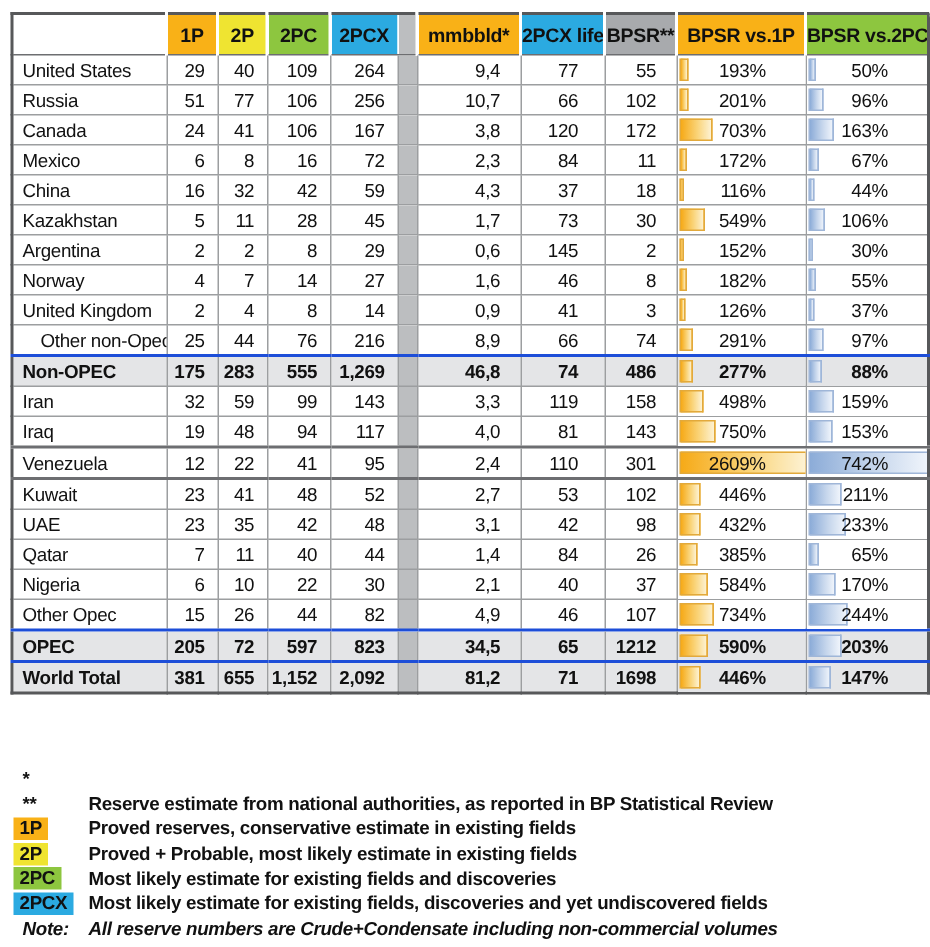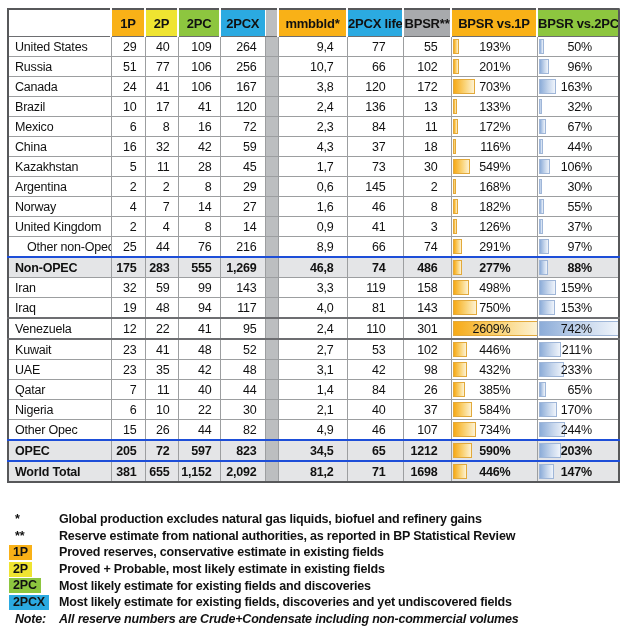--- a/index.html
+++ b/index.html
@@ -142,39 +142,20 @@
       <td class="pct-cell">
         <div class="bar orange" style="width: 26.9452%;"></div>
         <span class="pct">703%</span>
       </td>
       <td class="pct-cell">
         <div class="bar blue" style="width: 21.9677%;"></div>
         <span class="pct">163%</span>
       </td>
     </tr>
         <tr>
-      <td class="country">Brazil</td>
-      <td class="num">10</td>
-      <td class="num">17</td>
-      <td class="num">41</td>
-      <td class="num">120</td>
-      <td class="gapcell"></td>
-      <td class="num col-mmbbld">2,4</td>
-      <td class="num col-life">136</td>
-      <td class="num col-bpsr">13</td>
-      <td class="pct-cell">
-        <div class="bar orange" style="width: 5.09774%;"></div>
-        <span class="pct">133%</span>
-      </td>
-      <td class="pct-cell">
-        <div class="bar blue" style="width: 4.31267%;"></div>
-        <span class="pct">32%</span>
-      </td>
-    </tr>
-        <tr>
       <td class="country">Mexico</td>
       <td class="num">6</td>
       <td class="num">8</td>
       <td class="num">16</td>
       <td class="num">72</td>
       <td class="gapcell"></td>
       <td class="num col-mmbbld">2,3</td>
       <td class="num col-life">84</td>
       <td class="num col-bpsr">11</td>
       <td class="pct-cell">
@@ -229,21 +210,21 @@
       <td class="num">2</td>
       <td class="num">2</td>
       <td class="num">8</td>
       <td class="num">29</td>
       <td class="gapcell"></td>
       <td class="num col-mmbbld">0,6</td>
       <td class="num col-life">145</td>
       <td class="num col-bpsr">2</td>
       <td class="pct-cell">
         <div class="bar orange" style="width: 4.67612%;"></div>
-        <span class="pct">168%</span>
+        <span class="pct">152%</span>
       </td>
       <td class="pct-cell">
         <div class="bar blue" style="width: 4.04313%;"></div>
         <span class="pct">30%</span>
       </td>
     </tr>
         <tr>
       <td class="country">Norway</td>
       <td class="num">4</td>
       <td class="num">7</td>
@@ -508,21 +489,20 @@
         <div class="bar blue" style="width: 19.8113%;"></div>
         <span class="pct">147%</span>
       </td>
     </tr>
       </tbody>
   </table>
 
   <div id="footnotes">
       <div class="fn-row">
       <span class="fn-marker"><span class="plain">*</span></span>
-      <span class="fn-text">Global production excludes natural gas liquids, biofuel and refinery gains</span>
     </div>
       <div class="fn-row">
       <span class="fn-marker"><span class="plain">**</span></span>
       <span class="fn-text">Reserve estimate from national authorities, as reported in BP Statistical Review</span>
     </div>
       <div class="fn-row">
       <span class="fn-marker"><span class="fn-badge badge-orange">1P</span></span>
       <span class="fn-text">Proved reserves, conservative estimate in existing fields</span>
     </div>
       <div class="fn-row">

